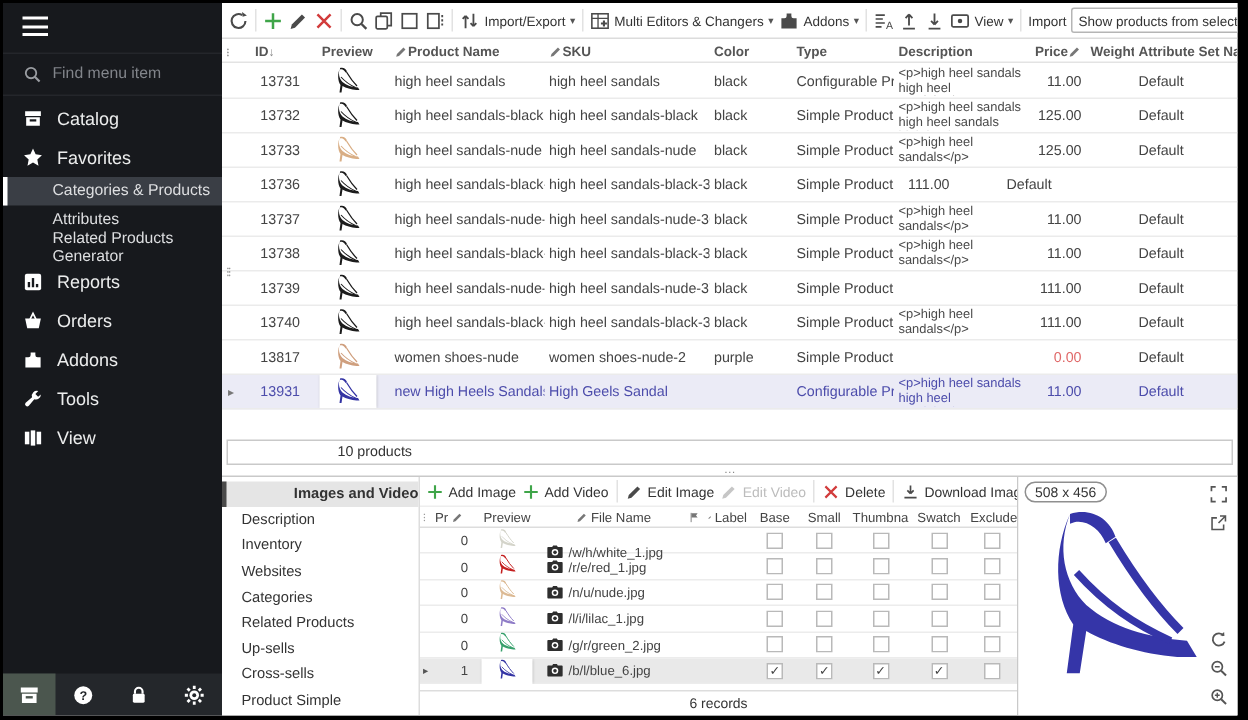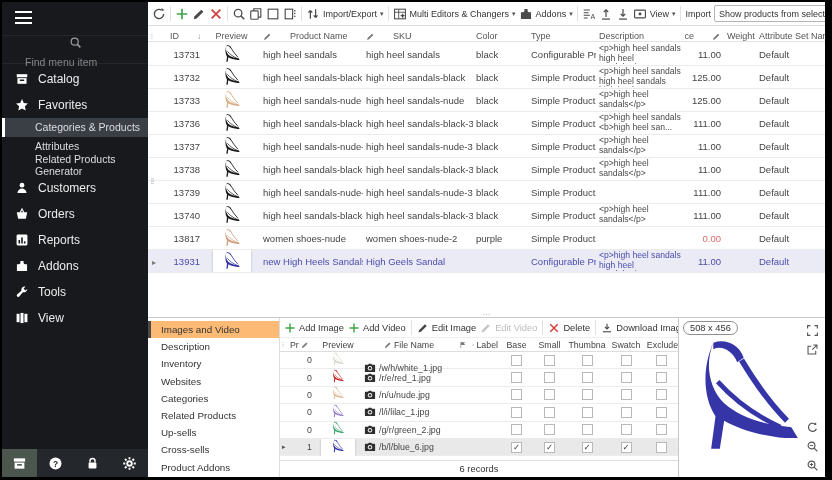--- a/index.html
+++ b/index.html
@@ -8,21 +8,21 @@
          font-family:"Liberation Sans", sans-serif; }
   .app { position:absolute; left:2px; top:2px; width:823px; height:475px;
          background:#fff; display:flex; overflow:hidden; }
 
   
   .sidebar { width:146px; background:#17191d; color:#e8e9ea; flex-shrink:0;
              display:flex; flex-direction:column; position:relative; }
   .burger { padding:9px 13px 7px; cursor:pointer; }
   .burger .bline { display:block; width:17px; height:2.2px; background:#fff; margin:0 0 3.4px; }
   .side-search { display:flex; align-items:center; gap:7px; padding:0 13px; height:29px;
-                 border-top:1px solid #24262b; border-bottom:1px solid #24262b;flex-direction:column; }
+                 border-top:1px solid #24262b; border-bottom:1px solid #24262b; }
   .side-search .ic { width:13px; height:13px; color:#9a9da2; flex-shrink:0; }
   .side-search input { background:transparent; border:none; outline:none; color:#cfd1d4;
                        font-size:10.5px; width:100px; font-family:"Liberation Sans",sans-serif; }
   .side-search input::placeholder { color:#82858b; }
   .menu { flex:1; overflow:hidden; padding-top:2px; }
   .menu-item { display:flex; align-items:center; gap:9px; height:26px; padding:0 13px;
                font-size:12px; color:#eceded; cursor:pointer; }
   .menu-item .ic { width:14px; height:14px; color:#fff; flex-shrink:0; }
   .sub-item { height:19px; display:flex; align-items:center; padding-left:30px;
               font-size:10.5px; color:#dddee0; border-left:3px solid transparent; cursor:pointer; }
@@ -52,22 +52,22 @@
   .tb-btn { display:flex; align-items:center; gap:3px; cursor:pointer; white-space:nowrap; }
   .caret { font-size:7px; color:#555; }
   .filter-label { color:#333; margin-left:1px; }
   .filter-select { border:1px solid #b5b5b5; border-radius:2px; height:17px; padding:0 4px;
                    display:flex; align-items:center; justify-content:space-between; gap:5px;
                    width:163px; background:#fff; cursor:pointer; white-space:nowrap; overflow:hidden; }
 
   
   .grid-head { position:absolute; top:25px; left:0; right:0; height:15px; display:flex;
                align-items:center; color:#555; font-size:9px; border-bottom:1px solid #e3e3e3; }
-  .grid-head .gc { display:flex; align-items:flex-end; gap:18px; overflow:hidden; white-space:nowrap;
-                   height:100%; padding:0 3px; }
+  .grid-head .gc { display:flex; align-items:center; gap:0; overflow:hidden; white-space:nowrap;
+                   height:100%; padding:0 3px;font-weight:bold; }
   .grid-head .ic-mini { width:9px; height:9px; color:#777; display:inline-flex; flex-shrink:0; }
   .grid-head .ic-mini svg { width:100%; height:100%; }
   .grid-body { position:absolute; top:41px; left:0; right:0;border-radius:10px; }
   .grow { height:23px; display:flex; align-items:center; border-bottom:1px solid #ebebeb;
           font-size:9.5px; color:#444; cursor:pointer; }
   .grow .gc { padding:0 3px; overflow:hidden; white-space:nowrap; }
   .grow.selected { background:#ebebf6; color:#4c4cab; }
   .grow .marker { color:#777; font-size:8px; padding:0 1px; }
   .cell-right { text-align:right; justify-content:flex-end; }
   .cell-center { text-align:center; display:flex; justify-content:center; }
@@ -85,21 +85,21 @@
                   padding-left:73px; font-size:9.5px; color:#333; }
   .h-split { position:absolute; top:309px; left:0; right:0; height:5px; text-align:center;
              color:#888; font-size:8px; line-height:4px; cursor:row-resize; }
 
   
   .bottom { position:absolute; top:315px; left:0; right:0; bottom:0; display:flex;
             border-top:1px solid #c9c9c9; background:#fff; }
   .tabs { width:132px; flex-shrink:0; border-right:1px solid #ddd; padding-top:3px; }
   .tab { height:17.2px; display:flex; align-items:center; padding-left:10px; font-size:9.8px;
          color:#333; border-left:3px solid transparent; cursor:pointer; white-space:nowrap; }
-  .tab.active { background:#fdba74; border-left-color:#4a4a4a; font-weight:normal; }
+  .tab.active { background:#e5e5e5; border-left-color:#4a4a4a; font-weight:bold;justify-content:flex-end; }
 
   .detail { flex:1; position:relative; border-right:1px solid #c9c9c9; overflow:hidden; }
   .d-toolbar { height:19px; display:flex; align-items:center; gap:4px; padding:0 4px;
                font-size:9.3px; color:#333; }
   .d-toolbar > * { flex-shrink:0; }
   .d-toolbar .tbi { width:12px; height:12px; }
   .d-btn { display:flex; align-items:center; gap:3px; cursor:pointer; white-space:nowrap; }
   .d-btn.disabled { color:#bcbcbc; }
   .d-btn.disabled .tbi { color:#c6c6c6; }
   .d-head { height:15px; display:flex; align-items:center; border-top:1px solid #eee;
@@ -172,47 +172,38 @@
         </div>
         <div class="sub-item">
           <span>Attributes</span>
         </div>
         <div class="sub-item">
           <span>Related Products Generator</span>
         </div>
         <div class="menu-item">
           <span class="ic">
             <svg viewBox="0 0 16 16">
-              <circle cx="8" cy="4.8" r="2.7" fill="currentColor"></circle>
-              <path d="M2.8 13.8c.4-3.4 2.7-5.2 5.2-5.2s4.8 1.8 5.2 5.2z" fill="currentColor"></path>
-            </svg>
-          </span>
-          <span>Customers</span>
-        </div>
-        <div class="menu-item">
-          <span class="ic">
-            <svg viewBox="0 0 16 16">
-              <path d="M5.8 6.5L8 2.2l2.2 4.3" fill="none" stroke="currentColor" stroke-width="1.3"></path>
-              <path d="M2 6h12l-1.6 7.5H3.6z" fill="currentColor"></path>
-            </svg>
-          </span>
-          <span>Orders</span>
-        </div>
-        <div class="menu-item">
-          <span class="ic">
-            <svg viewBox="0 0 16 16">
               <rect x="1.8" y="1.8" width="12.4" height="12.4" rx="1.5" fill="currentColor"></rect>
               <g class="knock">
                 <rect x="4" y="8" width="1.8" height="4"></rect>
                 <rect x="7.1" y="5" width="1.8" height="7"></rect>
                 <rect x="10.2" y="9.5" width="1.8" height="2.5"></rect>
               </g>
             </svg>
           </span>
           <span>Reports</span>
+        </div>
+        <div class="menu-item">
+          <span class="ic">
+            <svg viewBox="0 0 16 16">
+              <path d="M5.8 6.5L8 2.2l2.2 4.3" fill="none" stroke="currentColor" stroke-width="1.3"></path>
+              <path d="M2 6h12l-1.6 7.5H3.6z" fill="currentColor"></path>
+            </svg>
+          </span>
+          <span>Orders</span>
         </div>
         <div class="menu-item">
           <span class="ic">
             <svg viewBox="0 0 16 16">
               <path d="M6.2 2.2h3.6v2a1.7 1.7 0 0 0 1.7 1.7h2.3v7.9H2.2V5.9h2.3a1.7 1.7 0 0 0 1.7-1.7z" fill="currentColor"></path>
             </svg>
           </span>
           <span>Addons</span>
         </div>
         <div class="menu-item">
@@ -521,21 +512,20 @@
     <path d="M14 4 C20 2 26 5 28 11 L25 13 C23 8 18 5 14 7 Z" fill="#1c1c1c"></path>
     <path d="M27 12 C33 22 40 32 48 40" stroke="#1c1c1c" stroke-width="2.6" fill="none"></path>
     <path d="M16 22 C25 32 34 38 45 43" stroke="#1c1c1c" stroke-width="2.2" fill="none"></path>
               </svg>
             </span>
           </span>
           <span class="gc " style="width: 103px; flex-shrink: 0;">high heel sandals-black-36</span>
           <span class="gc " style="width: 110px; flex-shrink: 0;">high heel sandals-black-36</span>
           <span class="gc " style="width: 55px; flex-shrink: 0;">black</span>
           <span class="gc " style="width: 68px; flex-shrink: 0;">Simple Product</span>
-          <span class="gc desc" style="width: 88px; flex-shrink: 0;">&lt;p&gt;high heel sandals &lt;b&gt;high heel san...</span>
           <span class="gc cell-right" style="width: 40px; flex-shrink: 0;">111.00</span>
           <span class="gc " style="width: 32px; flex-shrink: 0;"></span>
           <span class="gc " style="width: 70px; flex-shrink: 0;">Default</span>
         </div>
         <div class="grow">
           <span class="gc " style="width: 10px; flex-shrink: 0;"></span>
           <span class="gc cell-right" style="width: 45px; flex-shrink: 0;">13737</span>
           <span class="gc cell-center" style="width: 57px; flex-shrink: 0;">
             <span class="shoe-box">
               <svg width="26" height="20" viewBox="0 0 60 60">
@@ -661,20 +651,23 @@
           <span class="gc " style="width: 55px; flex-shrink: 0;"></span>
           <span class="gc " style="width: 68px; flex-shrink: 0;">Configurable Product</span>
           <span class="gc desc" style="width: 88px; flex-shrink: 0;">&lt;p&gt;high heel sandals high heel sandals&lt;/p&gt; ...</span>
           <span class="gc cell-right" style="width: 40px; flex-shrink: 0;">11.00</span>
           <span class="gc " style="width: 32px; flex-shrink: 0;"></span>
           <span class="gc " style="width: 70px; flex-shrink: 0;">Default</span>
         </div>
       </div>
     <div class="v-split">⁝⁝</div>
 
+    <div class="products-bar">
+      <span>10 products</span>
+    </div>
     <div class="h-split">…</div>
 
     <div class="bottom">
       <div class="tabs" id="tabs">
           <div class="tab active">
             <span>Images and Video</span>
           </div>
           <div class="tab">
             <span>Description</span>
           </div>
@@ -690,21 +683,21 @@
           <div class="tab">
             <span>Related Products</span>
           </div>
           <div class="tab">
             <span>Up-sells</span>
           </div>
           <div class="tab">
             <span>Cross-sells</span>
           </div>
           <div class="tab">
-            <span>Product Addons</span>
+            <span>Product Simple</span>
           </div>
         </div>
 
       <div class="detail">
         <div class="d-toolbar">
           <span class="d-btn">
             <span class="tbi green">
                 <svg viewBox="0 0 16 16">
                   <path d="M8 2v12M2 8h12" stroke="currentColor" stroke-width="1.9"></path>
                 </svg>

